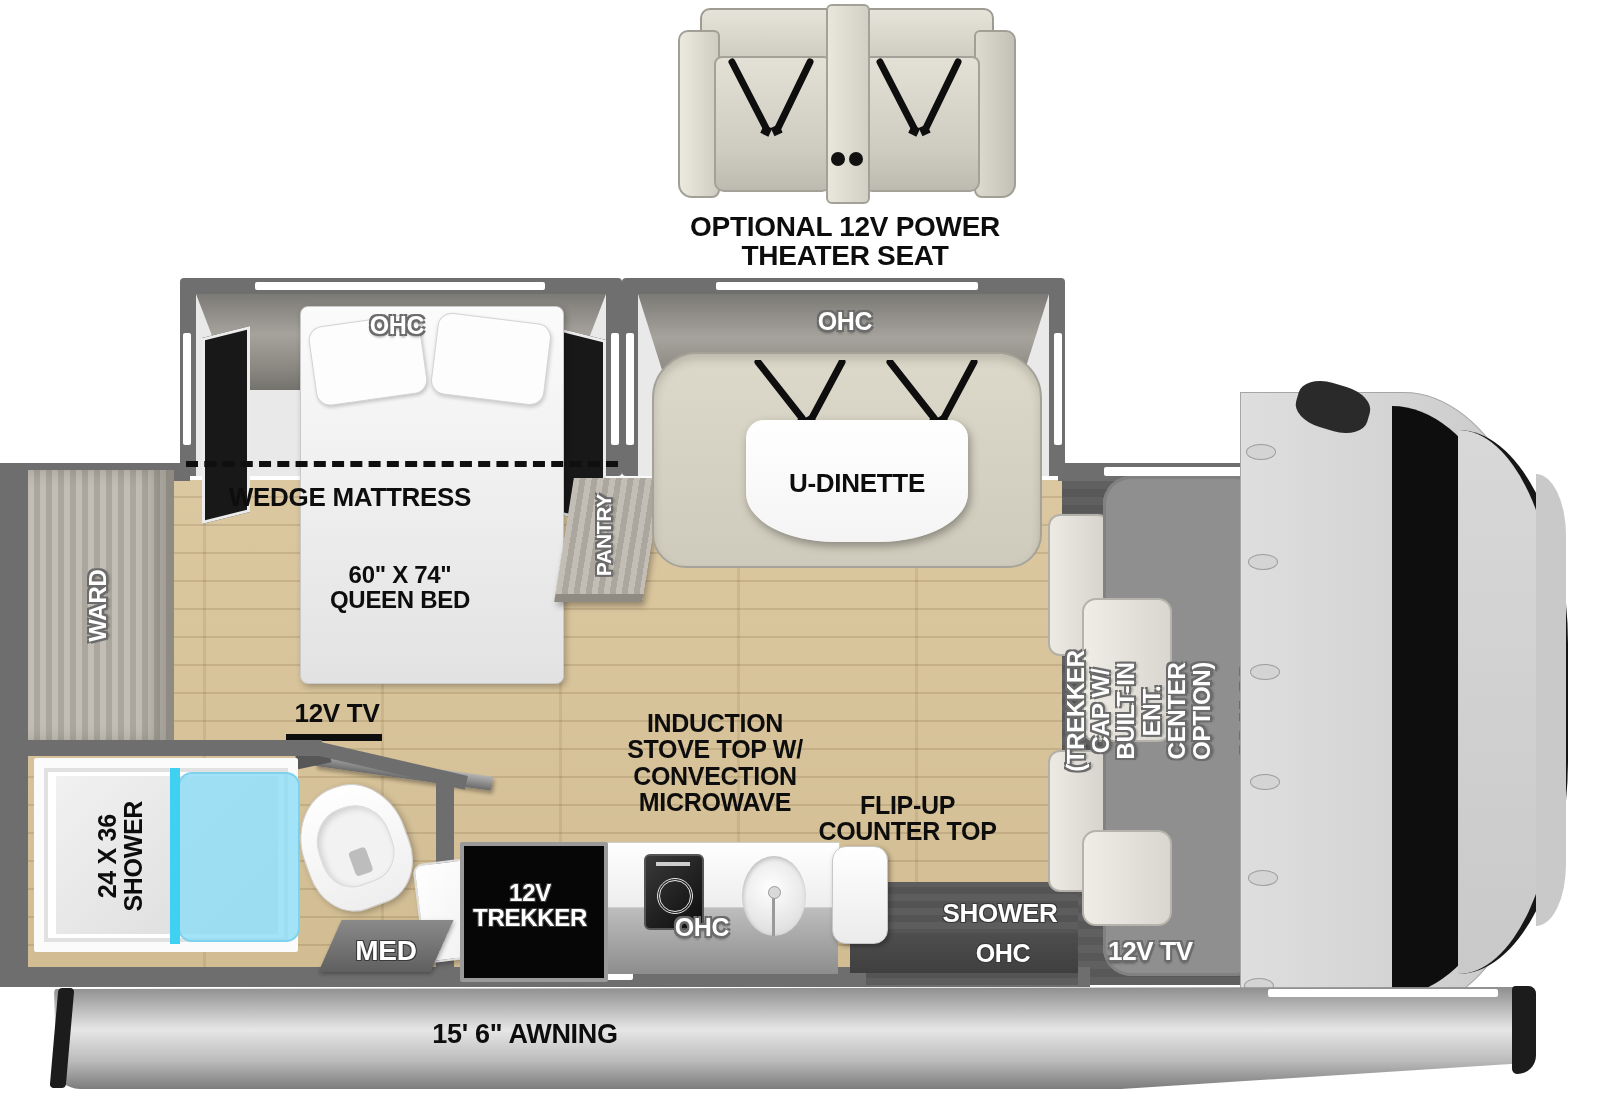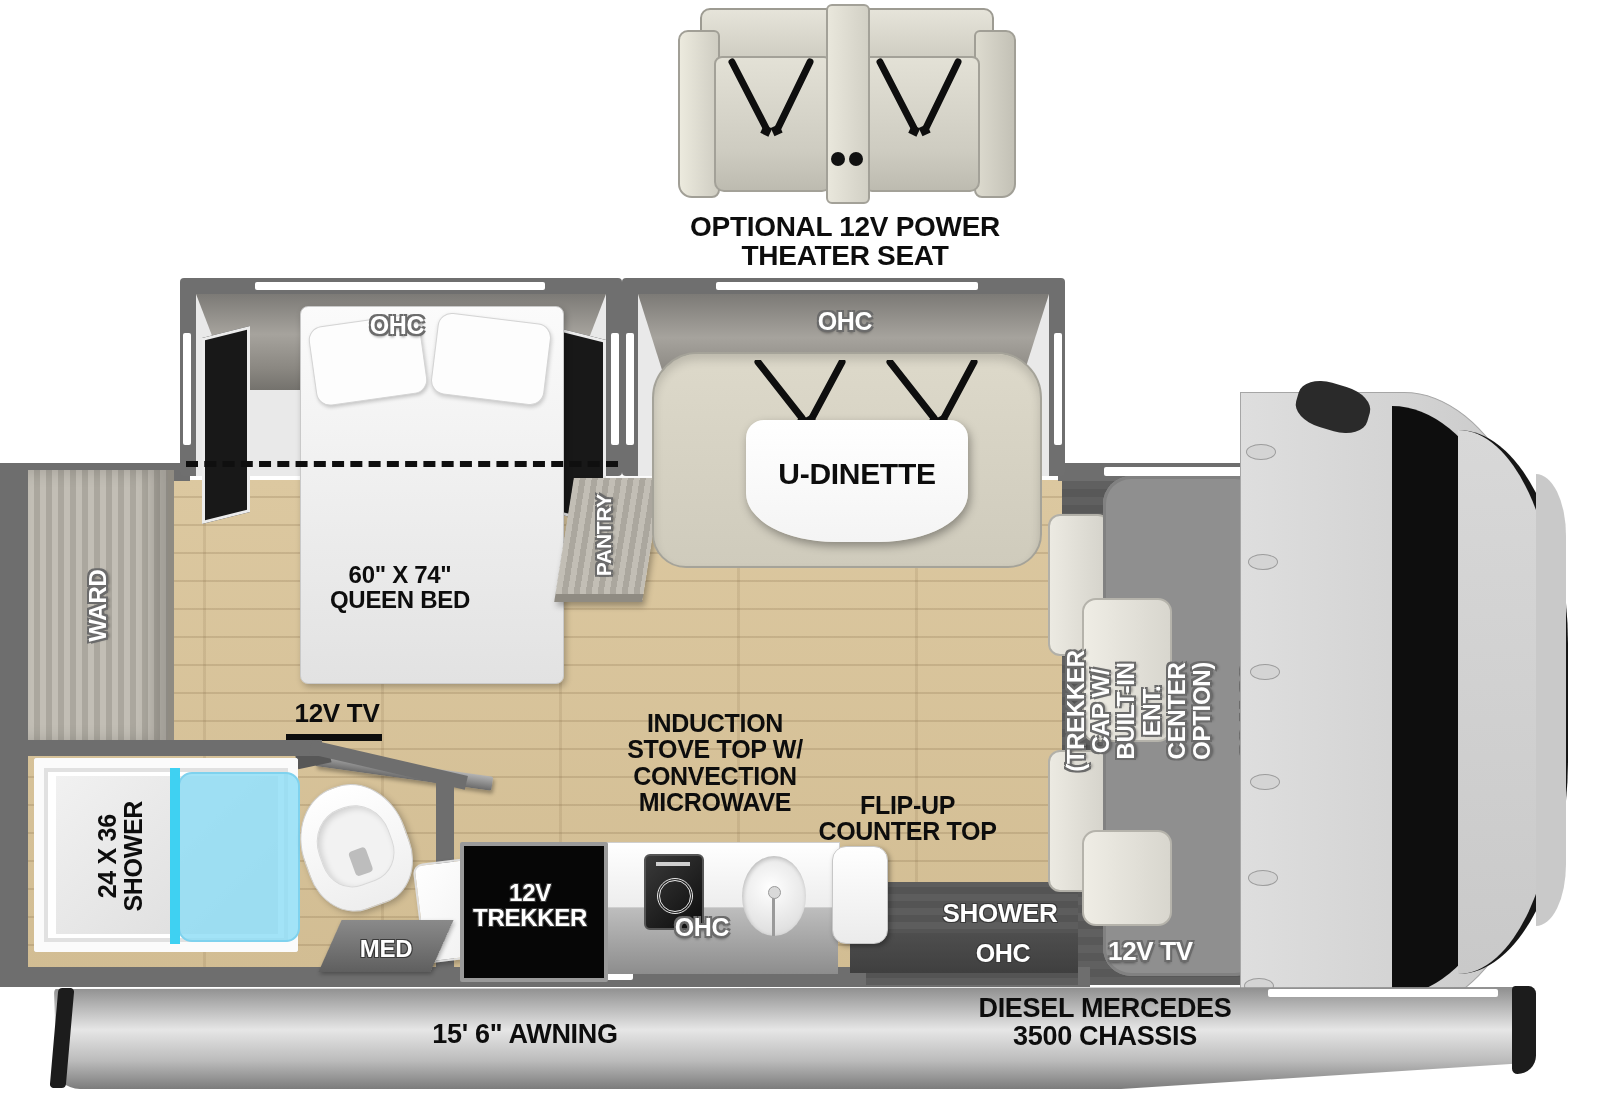--- a/index.html
+++ b/index.html
@@ -75,20 +75,21 @@
   <div class="abs ohc-band" style="left:196px;top:294px;width:410px;height:96px;clip-path:polygon(0 0,100% 0,91% 100%,9% 100%);"></div>
 
   <div class="abs" style="left:202px;top:332px;width:42px;height:180px;background:#181818;border:3px solid #ececec;transform:skewY(-14deg);"></div>
   <div class="abs" style="left:558px;top:334px;width:42px;height:180px;background:#181818;border:3px solid #ececec;transform:skewY(14deg);"></div>
 
   <div class="abs" style="left:300px;top:306px;width:262px;height:376px;background:linear-gradient(180deg,#fbfbfb,#ececec 60%,#e2e2e2);border:1px solid #c9c9c9;border-radius:8px;box-shadow:2px 3px 6px rgba(0,0,0,.25);"></div>
   <div class="abs" style="left:312px;top:320px;width:110px;height:78px;background:#fdfdfd;border:1px solid #d4d4d4;border-radius:14px;transform:rotate(-8deg);box-shadow:1px 2px 4px rgba(0,0,0,.2);"></div>
   <div class="abs" style="left:434px;top:318px;width:112px;height:80px;background:#fdfdfd;border:1px solid #d4d4d4;border-radius:14px;transform:rotate(7deg);box-shadow:1px 2px 4px rgba(0,0,0,.2);"></div>
 
   <div class="abs" style="left:186px;top:461px;width:432px;height:0;border-top:6px dashed #0f0f0f;"></div>
+  <div class="abs lbl black" style="left:205px;top:484px;width:290px;font-size:26px;">WEDGE MATTRESS</div>
   <div class="abs lbl black" style="left:310px;top:562px;width:180px;font-size:24px;">60" X 74"
 QUEEN BED</div>
 
   <div class="abs cabinet-wood" style="left:28px;top:470px;width:140px;height:272px;border-right:6px solid #8f8b82;box-shadow:inset -14px 0 18px rgba(0,0,0,.18);"></div>
   <div class="abs vwrap" style="left:28px;top:470px;width:140px;height:272px;">
     <span class="vrot lbl owhite" style="font-size:24px;">WARD</span>
   </div>
 
   <div class="abs cabinet-wood" style="left:564px;top:478px;width:88px;height:116px;transform:skewX(-9deg);border-bottom:8px solid #8f8b82;box-shadow:3px 4px 6px rgba(0,0,0,.3);"></div>
   <div class="abs vwrap" style="left:560px;top:470px;width:88px;height:130px;">
@@ -114,21 +115,21 @@
   </div>
 
   <div class="abs" style="left:302px;top:784px;width:104px;height:124px;transform:rotate(-20deg);">
     <div class="abs" style="left:0;top:0;width:104px;height:124px;background:linear-gradient(180deg,#ffffff,#eeeeee);border:1px solid #cfcfcf;border-radius:48% 48% 40% 40%;box-shadow:2px 3px 6px rgba(0,0,0,.25);"></div>
     <div class="abs" style="left:16px;top:22px;width:72px;height:78px;background:#f2f2f2;border:1px solid #d8d8d8;border-radius:46% 46% 40% 40%;box-shadow:inset 2px 3px 6px rgba(0,0,0,.15);"></div>
     <div class="abs" style="left:44px;top:66px;width:18px;height:26px;background:#bdbdbd;border-radius:4px;"></div>
   </div>
 
   <div class="abs" style="left:418px;top:858px;width:100px;height:96px;background:linear-gradient(135deg,#ffffff,#ececec);border:2px solid #dddddd;border-radius:10px 55% 8px 8px;transform:rotate(-7deg);box-shadow:2px 3px 5px rgba(0,0,0,.25);"></div>
   <div class="abs" style="left:330px;top:920px;width:112px;height:52px;background:linear-gradient(180deg,#8a8a8a,#5f5f5f);transform:skewX(-24deg);box-shadow:2px 2px 4px rgba(0,0,0,.3);"></div>
-  <div class="abs lbl odark" style="left:334px;top:936px;width:104px;font-size:24px;">MED</div>
+  <div class="abs lbl odark" style="left:334px;top:936px;width:104px;font-size:28px;">MED</div>
 
   <div class="abs" style="left:598px;top:902px;width:240px;height:72px;background:linear-gradient(180deg,#c2c2c2,#8d8d8d);"></div>
 
   <div class="abs" style="left:598px;top:842px;width:240px;height:64px;background:linear-gradient(180deg,#ffffff,#ededed);border:1px solid #cfcfcf;"></div>
 
   <div class="abs" style="left:460px;top:842px;width:140px;height:132px;background:#060606;border:4px solid #9a9a9a;border-radius:2px;"></div>
   <div class="abs lbl odark" style="left:466px;top:880px;width:128px;font-size:24px;">12V
 TREKKER</div>
 
   <div class="abs" style="left:644px;top:854px;width:56px;height:72px;background:linear-gradient(135deg,#3a3a3a,#0c0c0c);border:2px solid #555;border-radius:6px;">
@@ -167,21 +168,21 @@
     <line class="seatbelt" x1="18" y1="2" x2="62" y2="58"></line>
       <rect x="58" y="56" width="9" height="9" fill="#0e0e0e" transform="rotate(30 62 60)"></rect>
     <line class="seatbelt" x1="102" y1="2" x2="72" y2="58"></line>
       <rect x="66" y="56" width="9" height="9" fill="#0e0e0e" transform="rotate(-28 70 60)"></rect>
     <line class="seatbelt" x1="150" y1="2" x2="194" y2="58"></line>
       <rect x="190" y="56" width="9" height="9" fill="#0e0e0e" transform="rotate(30 194 60)"></rect>
     <line class="seatbelt" x1="234" y1="2" x2="204" y2="58"></line>
       <rect x="198" y="56" width="9" height="9" fill="#0e0e0e" transform="rotate(-28 202 60)"></rect>
   </svg>
   <div class="abs" style="left:746px;top:420px;width:222px;height:122px;background:linear-gradient(180deg,#ffffff,#f4f4f4);border-radius:18px 18px 40% 40%;box-shadow:2px 4px 10px rgba(0,0,0,.35);"></div>
-  <div class="abs lbl black" style="left:762px;top:458px;width:190px;font-size:30px;">U-DINETTE</div>
+  <div class="abs lbl black" style="left:762px;top:470px;width:190px;font-size:26px;">U-DINETTE</div>
   <div class="abs lbl owhite" style="left:800px;top:308px;width:90px;font-size:25px;">OHC</div>
   <div class="abs lbl owhite" style="left:352px;top:312px;width:90px;font-size:25px;">OHC</div>
 
   <div class="abs" style="left:1048px;top:514px;width:58px;height:138px;background:linear-gradient(90deg,#eceae2,#d4d2ca);border:2px solid #b2b0a8;border-radius:12px;"></div>
   <div class="abs" style="left:1048px;top:750px;width:58px;height:138px;background:linear-gradient(90deg,#eceae2,#d4d2ca);border:2px solid #b2b0a8;border-radius:12px;"></div>
 
   <div class="abs" style="left:1103px;top:476px;width:160px;height:500px;background:#8f8f8f;border-radius:28px;box-shadow:inset 0 0 0 3px #818181;"></div>
   <div class="abs" style="left:1082px;top:598px;width:86px;height:140px;background:linear-gradient(90deg,#efede5,#d8d6ce);border:2px solid #b5b3ab;border-radius:14px;"></div>
   <div class="abs" style="left:1082px;top:830px;width:86px;height:92px;background:linear-gradient(90deg,#efede5,#d8d6ce);border:2px solid #b5b3ab;border-radius:14px;"></div>
 
@@ -205,16 +206,14 @@
   <div class="abs" style="left:1250px;top:664px;width:28px;height:14px;background:#d4d4d4;border:1px solid #9c9c9c;border-radius:50%;"></div>
   <div class="abs" style="left:1250px;top:774px;width:28px;height:14px;background:#d4d4d4;border:1px solid #9c9c9c;border-radius:50%;"></div>
   <div class="abs" style="left:1248px;top:870px;width:28px;height:14px;background:#d4d4d4;border:1px solid #9c9c9c;border-radius:50%;"></div>
   <div class="abs" style="left:1244px;top:978px;width:28px;height:14px;background:#d4d4d4;border:1px solid #9c9c9c;border-radius:50%;"></div>
 
   <div class="abs" style="left:54px;top:987px;width:1482px;height:102px;background:linear-gradient(180deg,#8e8e8e,#e6e6e6 42%,#bcbcbc 72%,#7c7c7c);border-radius:6px 18px 70px 26px;clip-path:polygon(0 2%,100% 0,100% 74%,72% 100%,1.4% 100%,0.2% 96%);"></div>
   <div class="abs" style="left:54px;top:988px;width:16px;height:100px;background:#1c1c1c;transform:skewX(-5deg);border-radius:4px;"></div>
   <div class="abs" style="left:1512px;top:986px;width:24px;height:88px;background:#1c1c1c;border-radius:4px 8px 20px 6px;"></div>
   <div class="abs winstrip" style="left:1268px;top:989px;width:230px;height:8px;"></div>
   <div class="abs lbl black" style="left:390px;top:1020px;width:270px;font-size:27px;">15' 6" AWNING</div>
-  <div class="abs lbl black" style="left:960px;top:994px;width:290px;font-size:27px;">DIESEL MERCEDES
-3500 CHASSIS</div>
 
 </div>
 
 </body></html>

